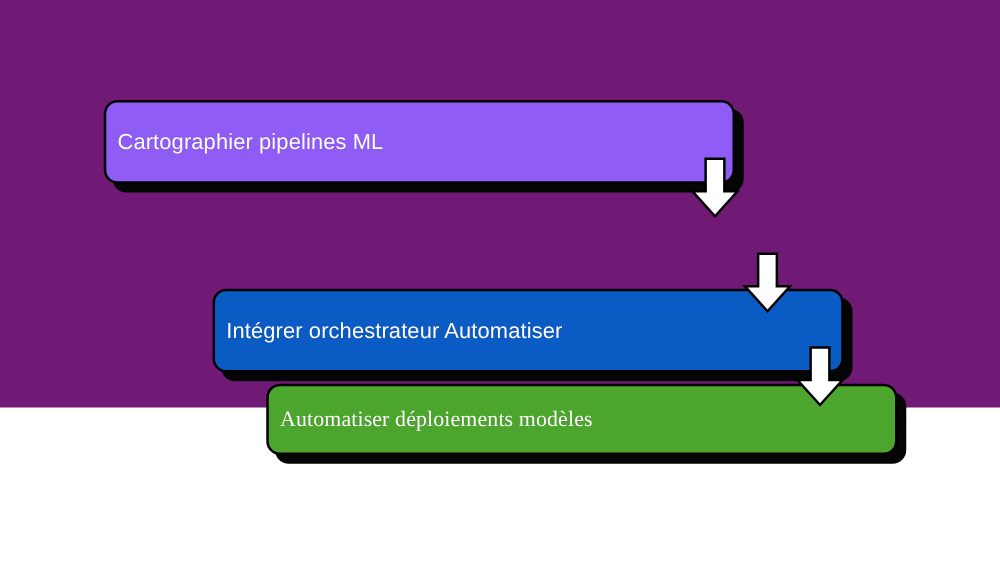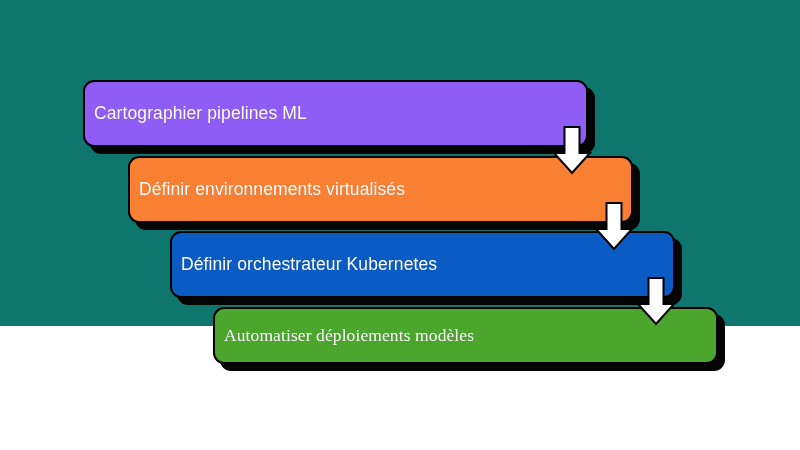--- a/index.html
+++ b/index.html
@@ -11,21 +11,21 @@
     width: 800px;
     height: 450px;
     background: #ffffff;
     font-family: "Liberation Sans", sans-serif;
     overflow: hidden;
   }
   #canvas {
     position: relative;
     width: 800px;
     height: 326px;
-    background: #0f766e;
+    background: #701a75;
   }
   .stage {
     position: absolute;
     box-sizing: border-box;
     border: 2px solid #000000;
     border-radius: 11px;
     display: flex;
     align-items: center;
     box-shadow: 7px 7px 0 0 #050505;
     overflow: visible;
@@ -51,25 +51,22 @@
     overflow: visible;
   }
 </style>
 </head>
 <body>
 
 <div id="canvas">
     <div class="stage" style="left: 83px; top: 80px; width: 505px; height: 67px; background: rgb(143, 92, 245); z-index: 10;">
       <span class="stage-label">Cartographier pipelines ML</span>
     </div>
-    <div class="stage" style="left: 128px; top: 156px; width: 505px; height: 67px; background: rgb(249, 127, 51); z-index: 11;">
-      <span class="stage-label">Définir environnements virtualisés</span>
-    </div>
     <div class="stage" style="left: 170px; top: 231px; width: 505px; height: 67px; background: rgb(11, 91, 196); z-index: 12;">
-      <span class="stage-label">Définir orchestrateur Kubernetes</span>
+      <span class="stage-label">Intégrer orchestrateur Automatiser</span>
     </div>
     <div class="stage" style="left: 213px; top: 307px; width: 505px; height: 57px; background: rgb(76, 166, 46); z-index: 13; font-family: Liberation Serif, serif;">
       <span class="stage-label">Automatiser déploiements modèles</span>
     </div>
     <div class="arrow" style="left: 553px; top: 126px; width: 38px; height: 48px;">
       <svg viewBox="0 0 38 48" width="38" height="48">
         <path d="M11.5 1 L26.5 1 L26.5 27 L37 27 L19 47 L1 27 L11.5 27 Z" fill="#ffffff" stroke="#000000" stroke-width="2" stroke-linejoin="miter"></path>
       </svg>
     </div>
     <div class="arrow" style="left: 595px; top: 202px; width: 38px; height: 48px;">

